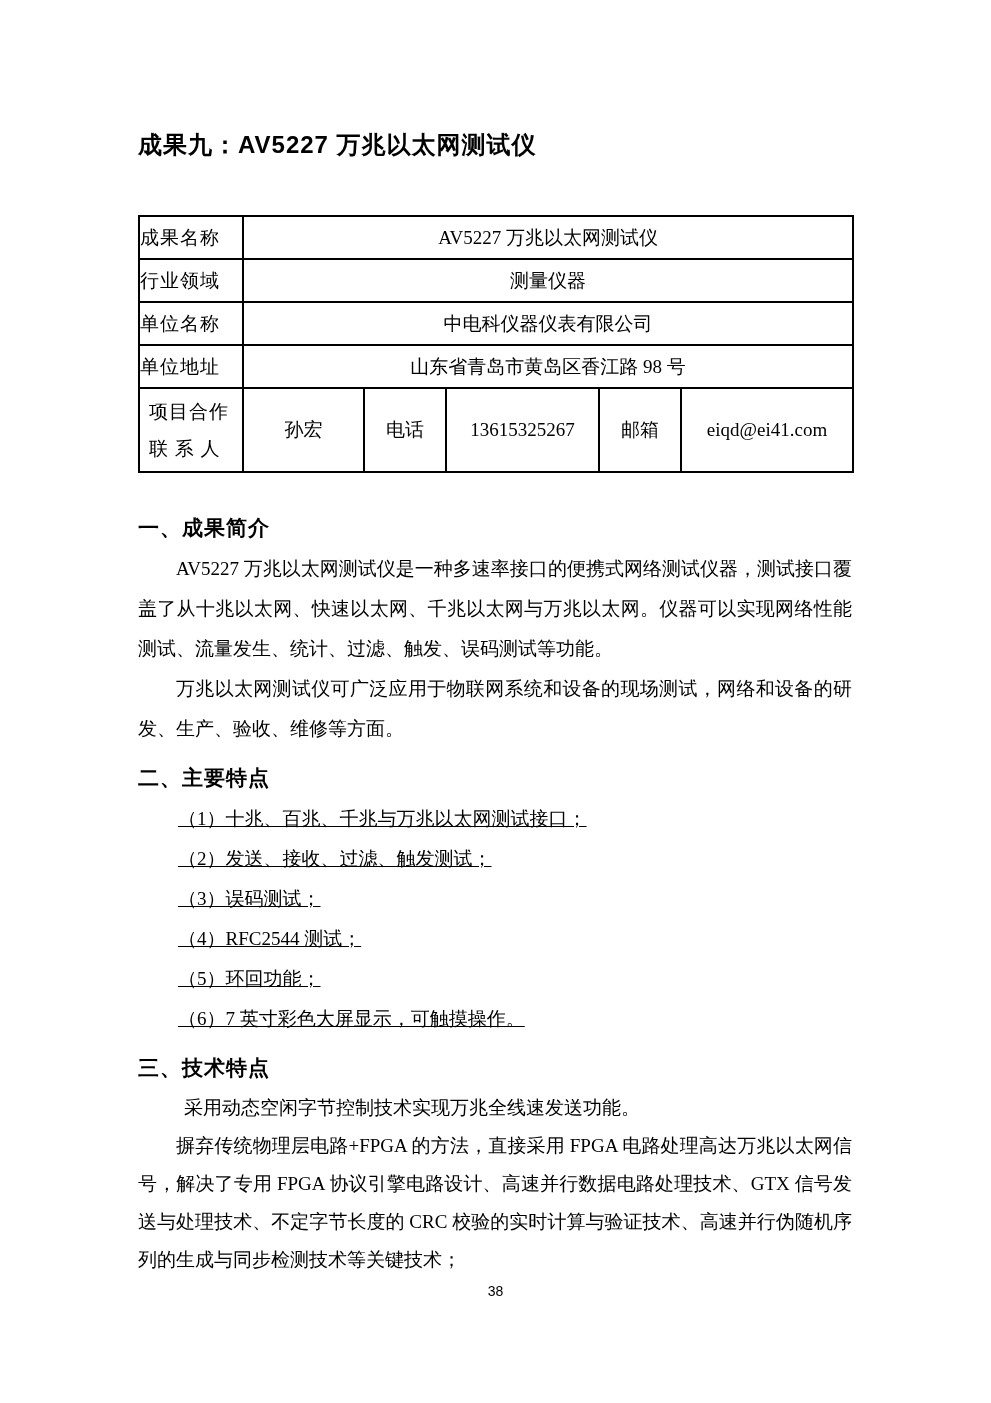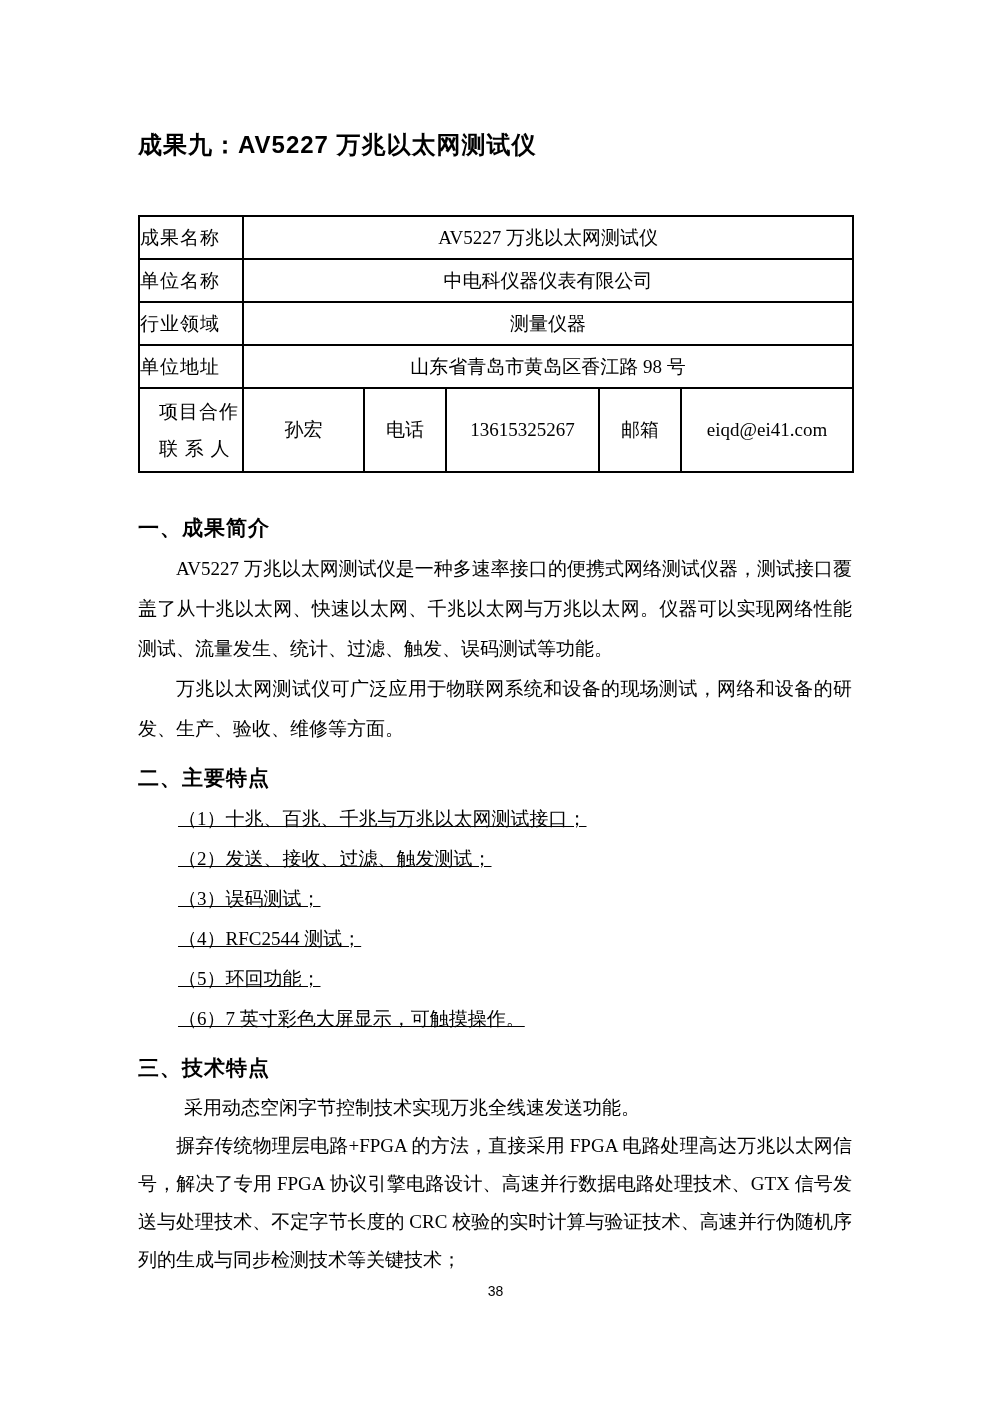--- a/index.html
+++ b/index.html
@@ -49,21 +49,21 @@
     padding-left: 9px;
     letter-spacing: 1px;
   }
   td.cell-value {
     text-align: center;
     border-radius: 7px;
   }
   .contact-label-line {
     display: block;
     line-height: 37px;
-    padding-left: 19px;
+    padding-left: 9px;
     letter-spacing: 1px;
     white-space: nowrap;
   }
   .section-heading {
     margin: 16px 0 8px 0;
     font-size: 21px;
     line-height: 26px;
     font-weight: bold;
     font-family: "Liberation Sans", "DejaVu Sans", sans-serif;
     letter-spacing: 1px;
@@ -122,26 +122,26 @@
         <col style="width:153px">
         <col style="width:82px">
         <col style="width:172px">
       </colgroup>
       <tbody>
         <tr class="std-row">
           <td class="cell-label">成果名称</td>
           <td class="cell-value" colspan="5">AV5227 万兆以太网测试仪</td>
         </tr>
         <tr class="std-row">
+          <td class="cell-label">行业领域</td>
+          <td class="cell-value" colspan="5">测量仪器</td>
+        </tr>
+        <tr class="std-row">
           <td class="cell-label">单位名称</td>
           <td class="cell-value" colspan="5">中电科仪器仪表有限公司</td>
-        </tr>
-        <tr class="std-row">
-          <td class="cell-label">行业领域</td>
-          <td class="cell-value" colspan="5">测量仪器</td>
         </tr>
         <tr class="std-row">
           <td class="cell-label">单位地址</td>
           <td class="cell-value" colspan="5">山东省青岛市黄岛区香江路 98 号</td>
         </tr>
         <tr class="contact-row">
           <td class="cell-label" style="padding-left:0;">
             <span class="contact-label-line">项目合作</span>
             <span class="contact-label-line">联 系 人</span>
           </td>

